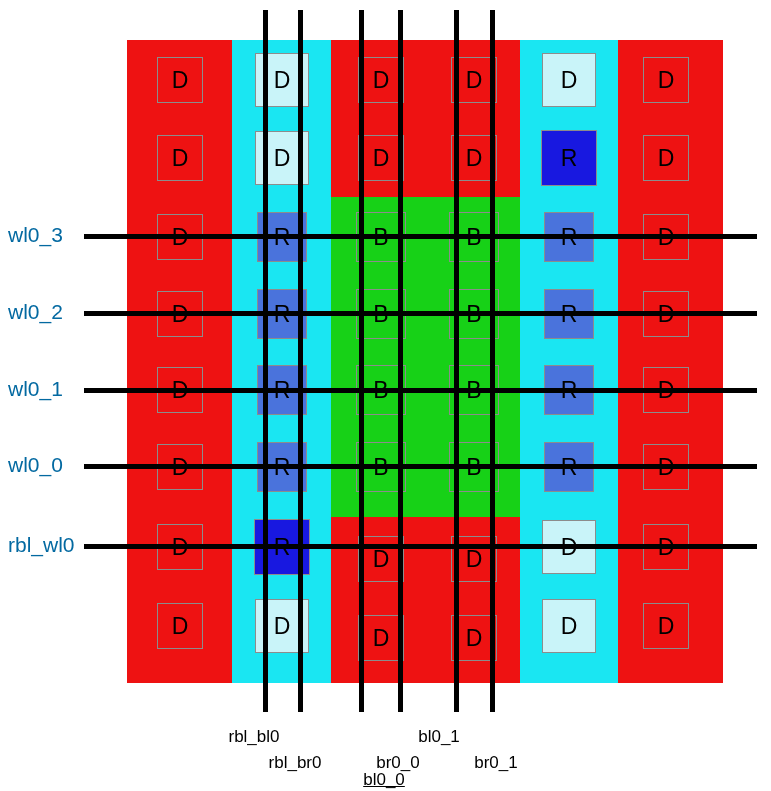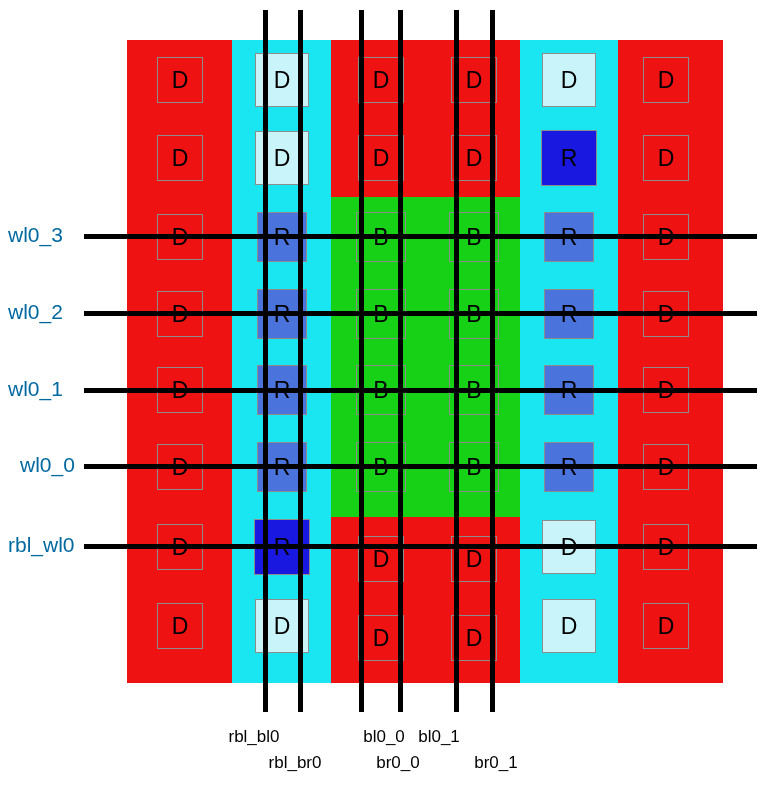--- a/index.html
+++ b/index.html
@@ -183,22 +183,22 @@
       <div class="vline" style="left: 297.5px; top: 10px; width: 5px; height: 702px; background: rgb(0, 0, 0);"></div>
       <div class="vline" style="left: 358.5px; top: 10px; width: 5px; height: 702px; background: rgb(0, 0, 0);"></div>
       <div class="vline" style="left: 397.5px; top: 10px; width: 5px; height: 702px; background: rgb(0, 0, 0);"></div>
       <div class="vline" style="left: 453.5px; top: 10px; width: 5px; height: 702px; background: rgb(0, 0, 0);"></div>
       <div class="vline" style="left: 489.5px; top: 10px; width: 5px; height: 702px; background: rgb(0, 0, 0);"></div>
     </div>
   <div id="labels-layer">
       <div class="wl-label" style="left: 8px; top: 223px;">wl0_3</div>
       <div class="wl-label" style="left: 8px; top: 300px;">wl0_2</div>
       <div class="wl-label" style="left: 8px; top: 377px;">wl0_1</div>
-      <div class="wl-label" style="left: 8px; top: 453px; margin-left: 12px;">wl0_0</div>
+      <div class="wl-label" style="left: 8px; top: 453px;">wl0_0</div>
       <div class="wl-label" style="left: 8px; top: 533px;">rbl_wl0</div>
       <div class="bl-label" style="left: 254px; top: 727px;">rbl_bl0</div>
       <div class="bl-label" style="left: 295px; top: 753px;">rbl_br0</div>
-      <div class="bl-label" style="left: 384px; top: 727px;">bl0_0</div>
+      <div class="bl-label" style="left: 384px; top: 770px; text-decoration: underline;">bl0_0</div>
       <div class="bl-label" style="left: 390px; top: 753px; margin-left: 8px;">br0_0</div>
       <div class="bl-label" style="left: 439px; top: 727px;">bl0_1</div>
       <div class="bl-label" style="left: 496px; top: 753px;">br0_1</div>
     </div>
 </div>
 
 </body></html>

